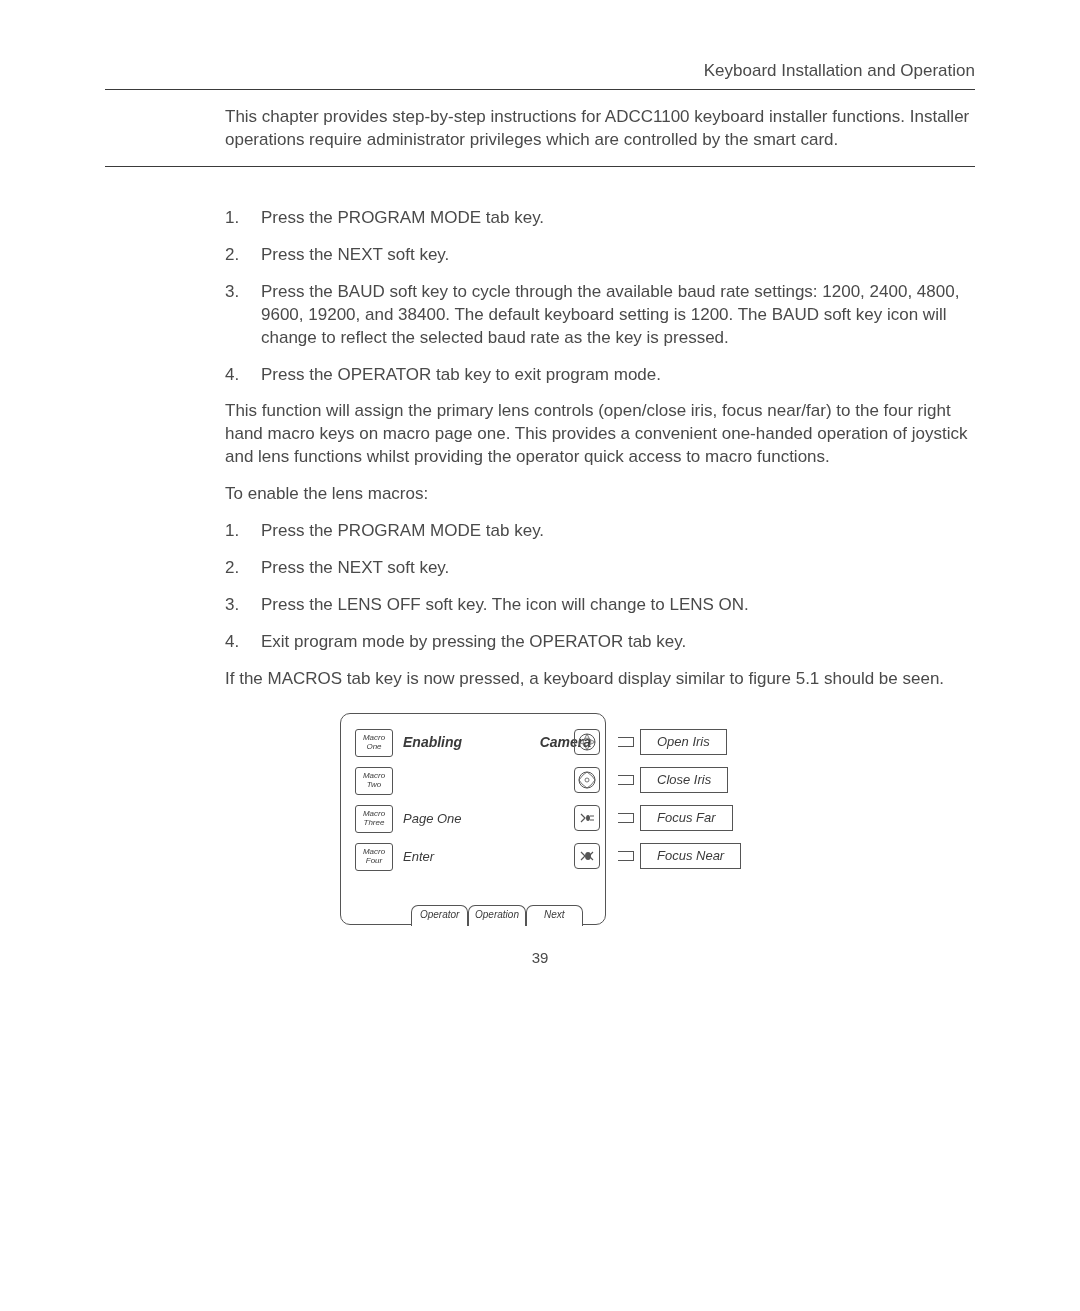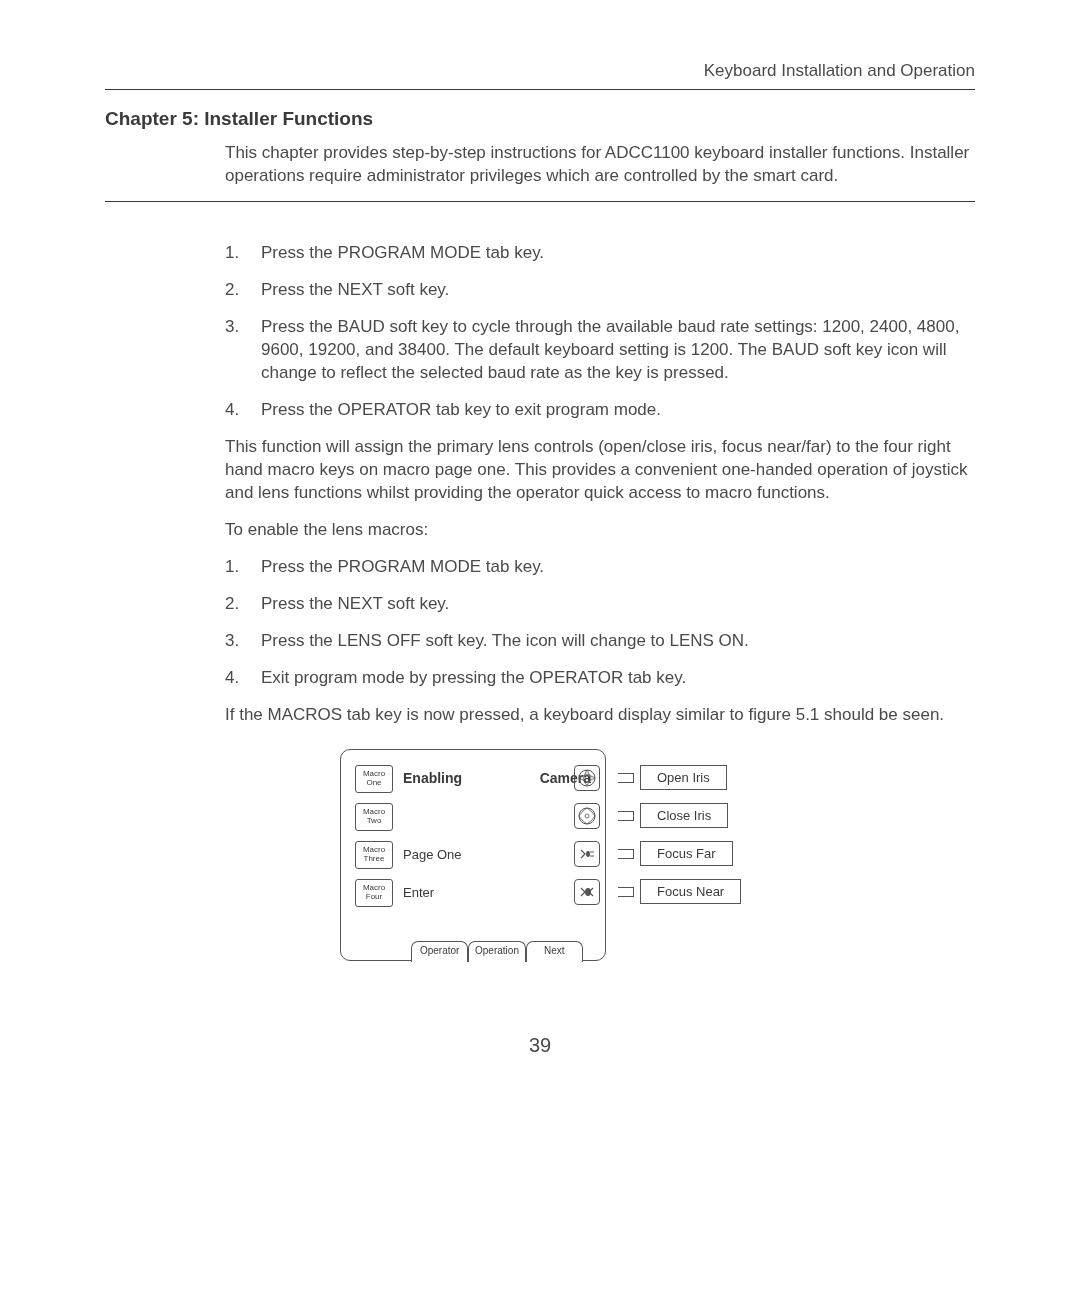--- a/index.html
+++ b/index.html
@@ -63,20 +63,21 @@
     }
     ol.steps > li::before {
       content: counter(step) ".";
       position: absolute;
       left: 0;
       top: 0;
     }
     .figure-wrap {
       margin: 22px auto 0 auto;
       text-align: center;
+      font-style: italic;
     }
     .keyboard-display {
       width: 400px;
       margin: 0 auto;
       position: relative;
     }
     .screen {
       border: 1.5px solid #555;
       border-radius: 10px;
       padding: 14px 14px 22px 14px;
@@ -181,34 +182,33 @@
     svg { display: block; }
     .fig-caption {
       font-size: 15px;
       font-weight: bold;
       color: #3a3a3a;
       text-align: center;
       margin-top: 22px;
     }
     .page-num {
       text-align: center;
-      font-size: 20px;
-      margin-top: 71px;
+      font-size: 15px;
+      margin-top: 23px;
       color: #4a4a4a;
     }
   </style>
 </head>
 <body>
 
 <div class="page">
 
   <div class="running-header">Keyboard Installation and Operation</div>
   <hr class="top-rule">
 
-  <h1 class="chapter">Chapter 5: Installer Functions</h1>
   <div class="body-indent">
     <p class="para">This chapter provides step-by-step instructions for ADCC1100 keyboard installer functions. Installer operations require administrator privileges which are controlled by the smart card.</p>
   </div>
   <hr class="section-rule">
 
   <div class="body-indent">
     <ol class="steps">
       <li>Press the PROGRAM MODE tab key.</li>
       <li>Press the NEXT soft key.</li>
       <li>Press the BAUD soft key to cycle through the available baud rate settings: 1200, 2400, 4800, 9600, 19200, and 38400. The default keyboard setting is 1200. The BAUD soft key icon will change to reflect the selected baud rate as the key is pressed.</li>

